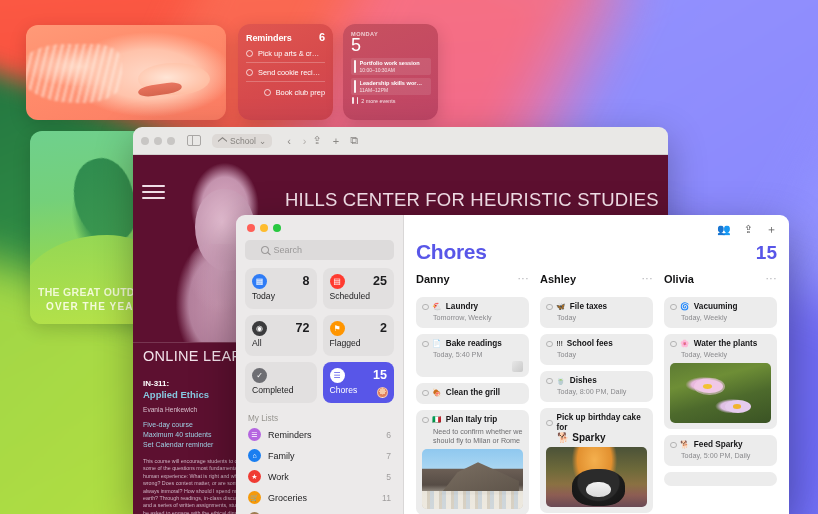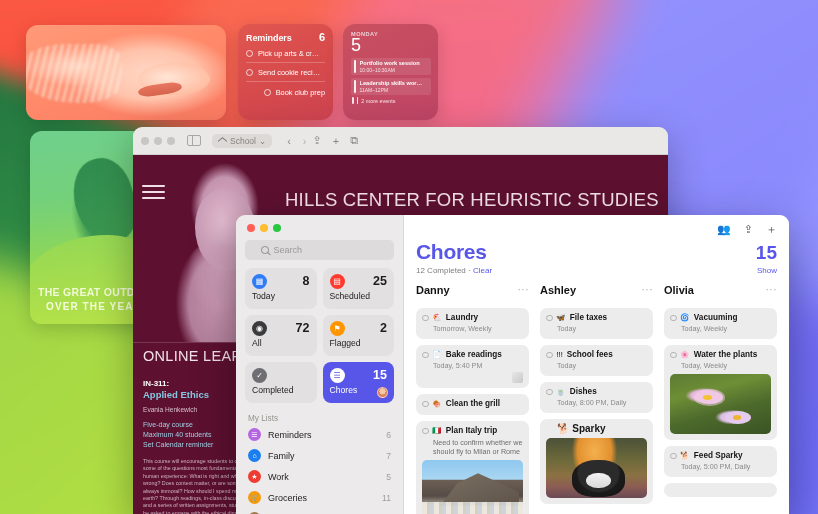--- a/index.html
+++ b/index.html
@@ -561,28 +561,20 @@
     <div class="mtb">
       <span class="ic">👥</span>
       <span class="ic">⇪</span>
       <span class="ic">＋</span>
     </div>
 
     <div class="htitle">
       <span class="h1">Chores</span>
       <span class="hnum">15</span>
     </div>
-    <div class="subrow">
-      <span class="sub">
-        <span>12 Completed</span>
-        <span>·</span>
-        <b>Clear</b>
-      </span>
-      <span class="show">Show</span>
-    </div>
 
     <div id="cols">
 
       <div class="col">
         <div class="col-head">
           <span class="cn">Danny</span>
           <span class="dots">···</span>
         </div>
 
         <div class="card">
@@ -651,20 +643,24 @@
         <div class="card">
           <div class="l1">
             <span class="circ"></span>
             <span class="emo">🍵</span>
             <span class="ttl">Dishes</span>
           </div>
           <div class="sub2">Today, 8:00 PM, Daily</div>
         </div>
 
         <div class="card">
+          <div class="l1">
+            <span class="circ"></span>
+            <span class="ttl">Pick up birthday cake for</span>
+          </div>
           <div class="wrap2">🐕 Sparky</div>
           <div class="thumb th-dog"></div>
         </div>
       </div>
 
       <div class="col">
         <div class="col-head">
           <span class="cn">Olivia</span>
           <span class="dots">···</span>
         </div>

